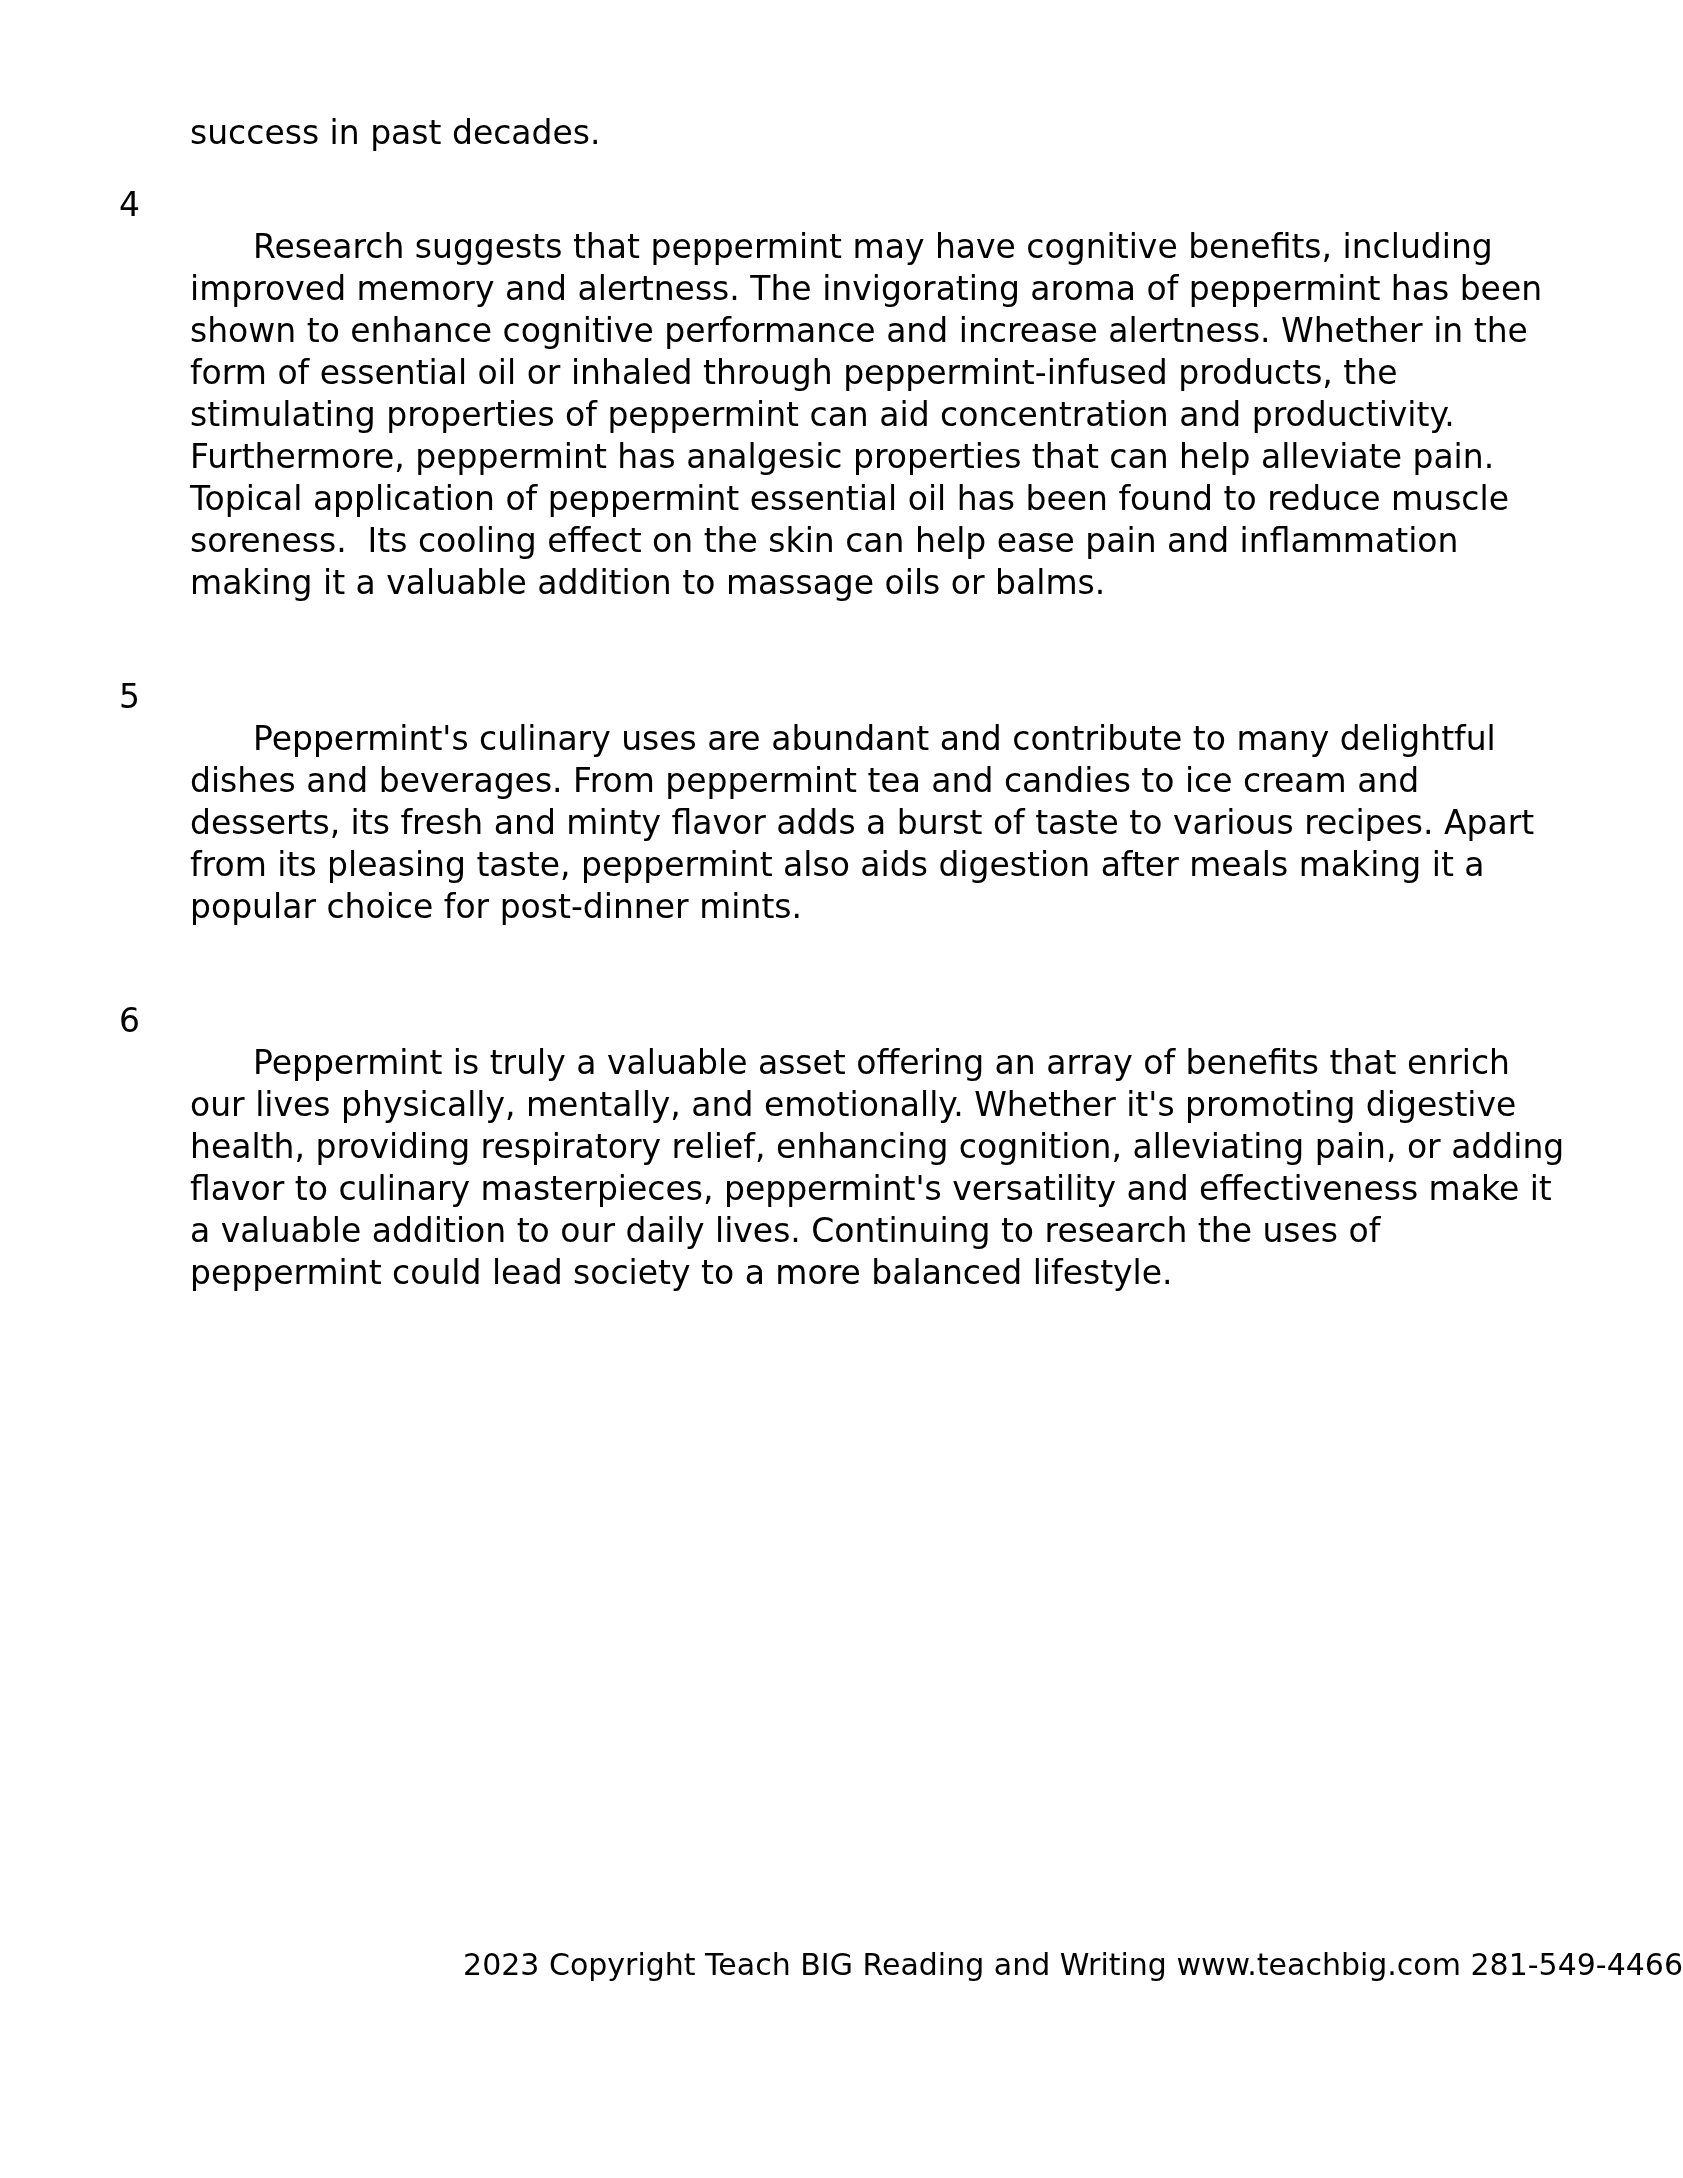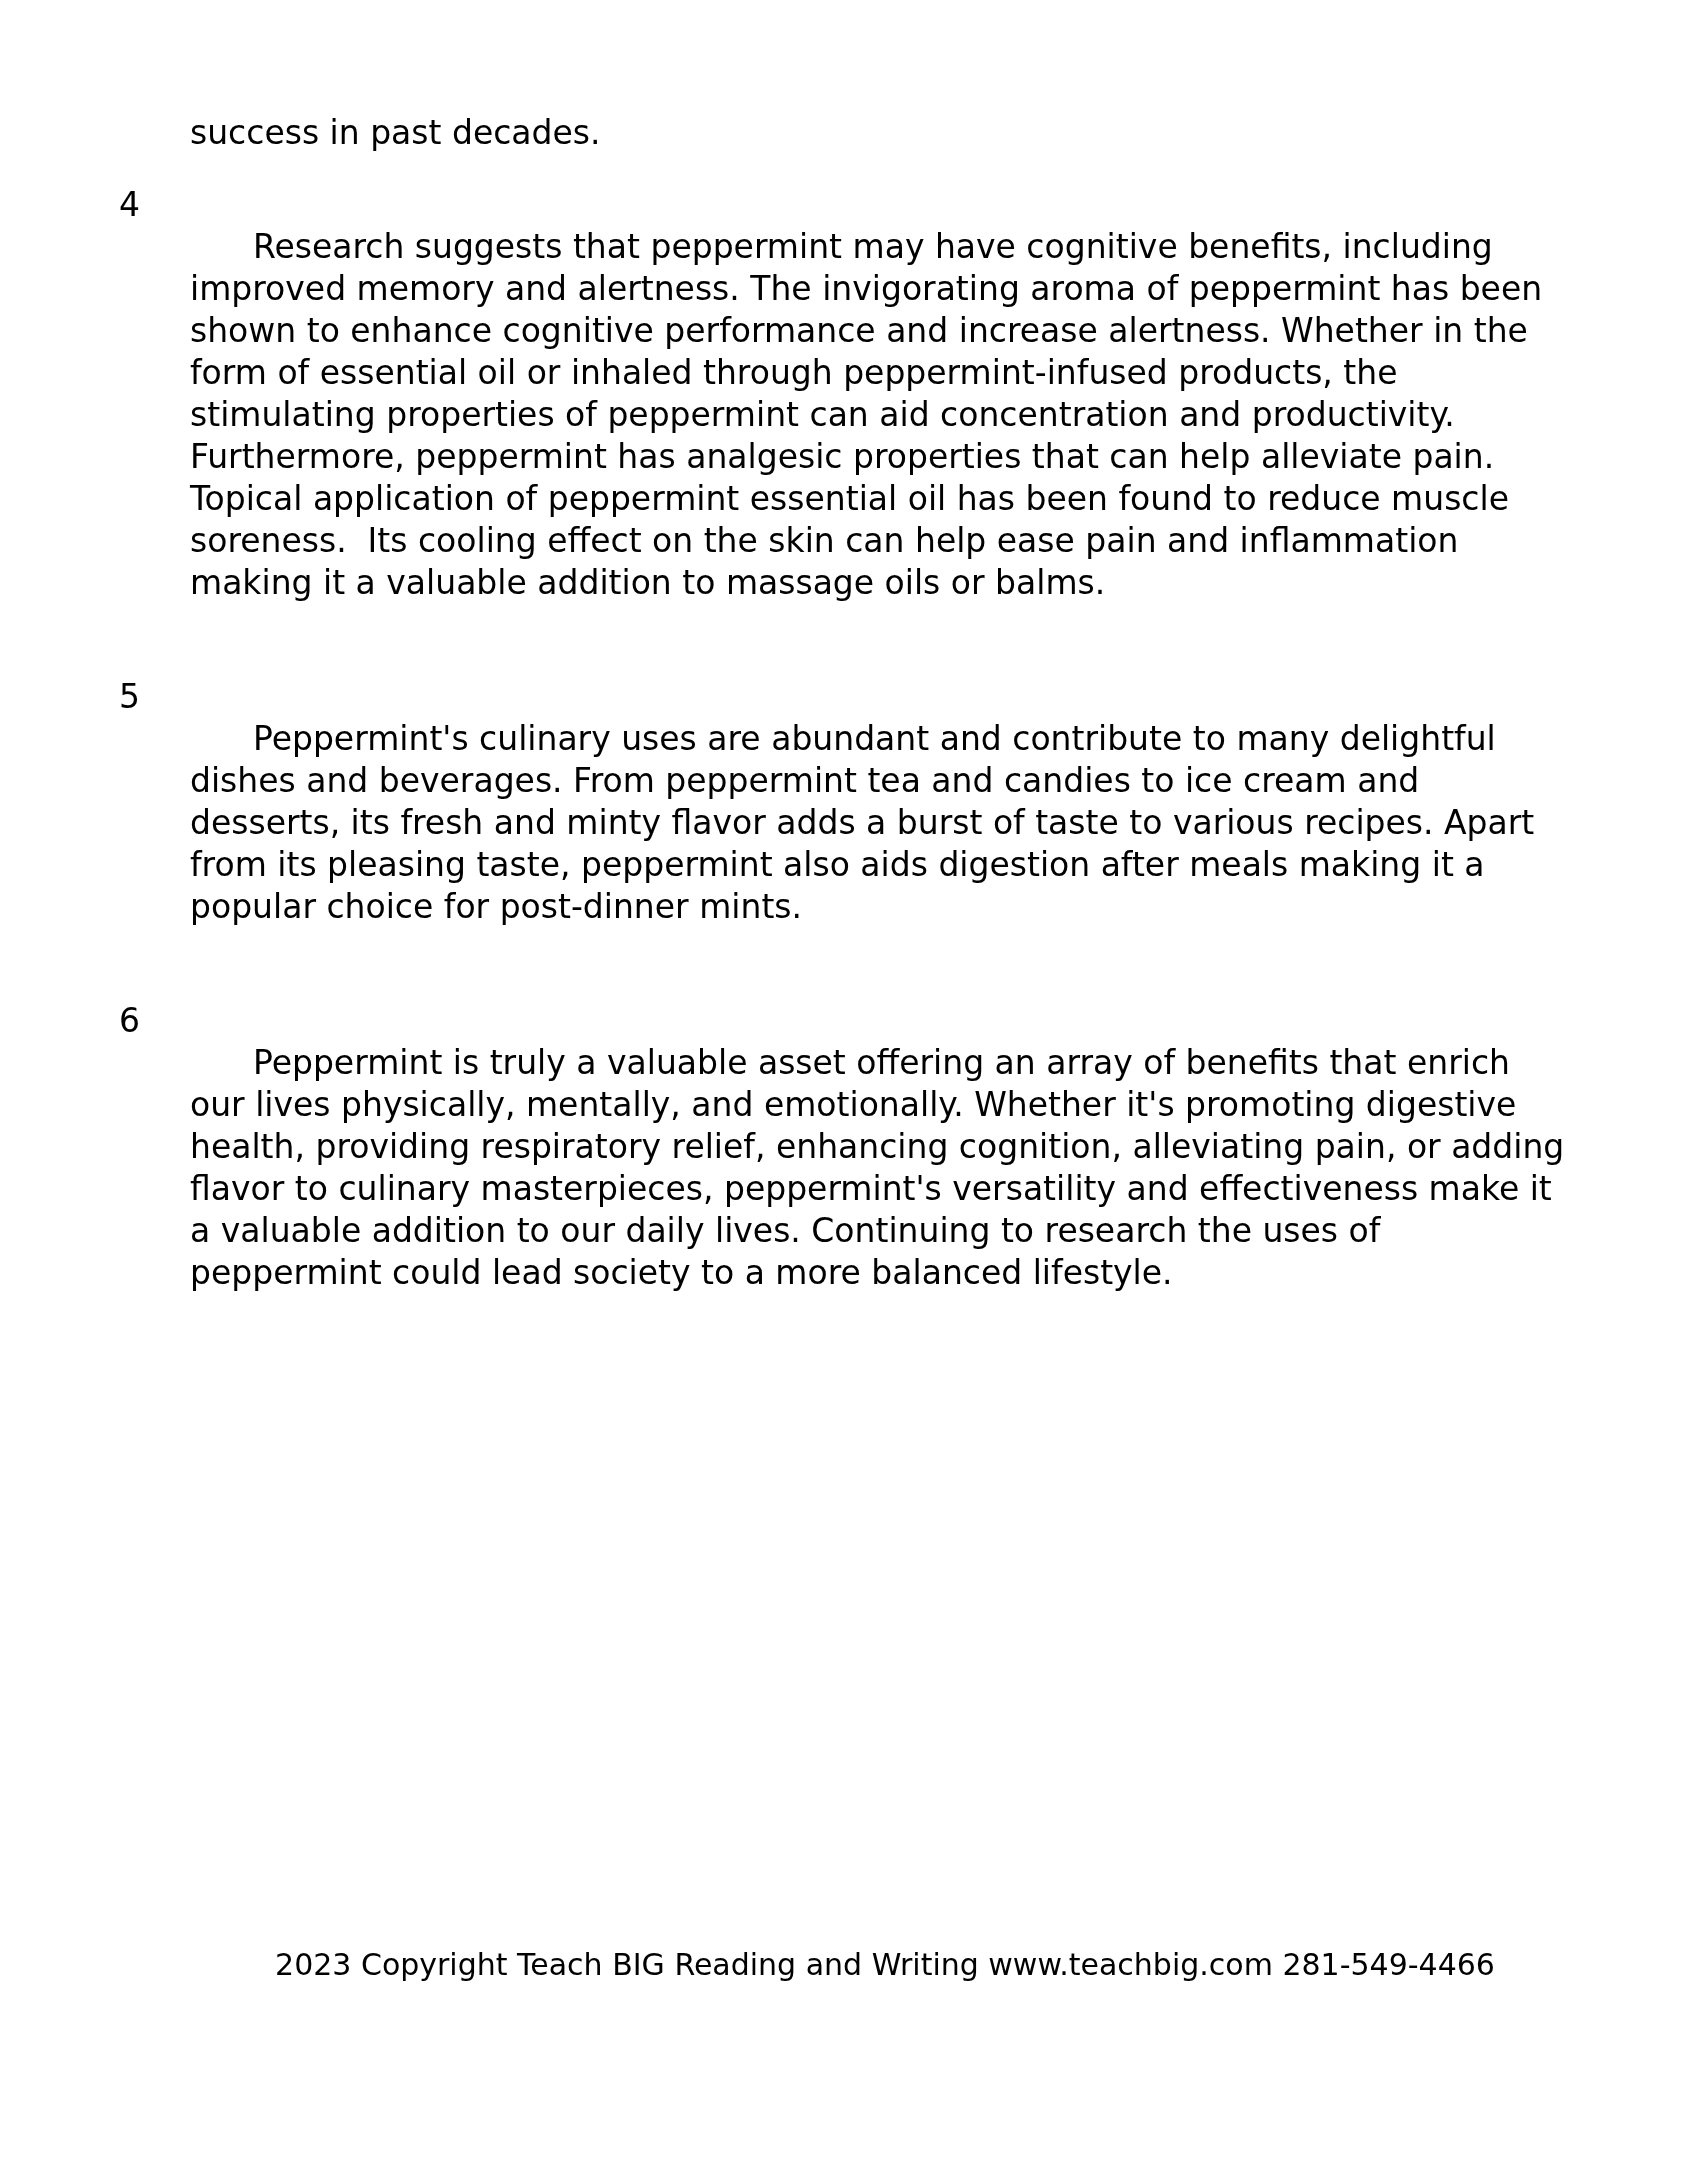--- a/index.html
+++ b/index.html
@@ -41,21 +41,21 @@
     top: 0;
     text-indent: 0;
   }
   .footer {
     position: absolute;
     left: 0;
     top: 1947px;
     width: 1683px;
     box-sizing: border-box;
     padding-left: 87px;
-    text-align: center;
+    text-align: right;
     font-size: 30px;
     line-height: 36px;
     color: #000000;
   }
 </style>
 </head>
 <body>
 
 <div class="page">
 

